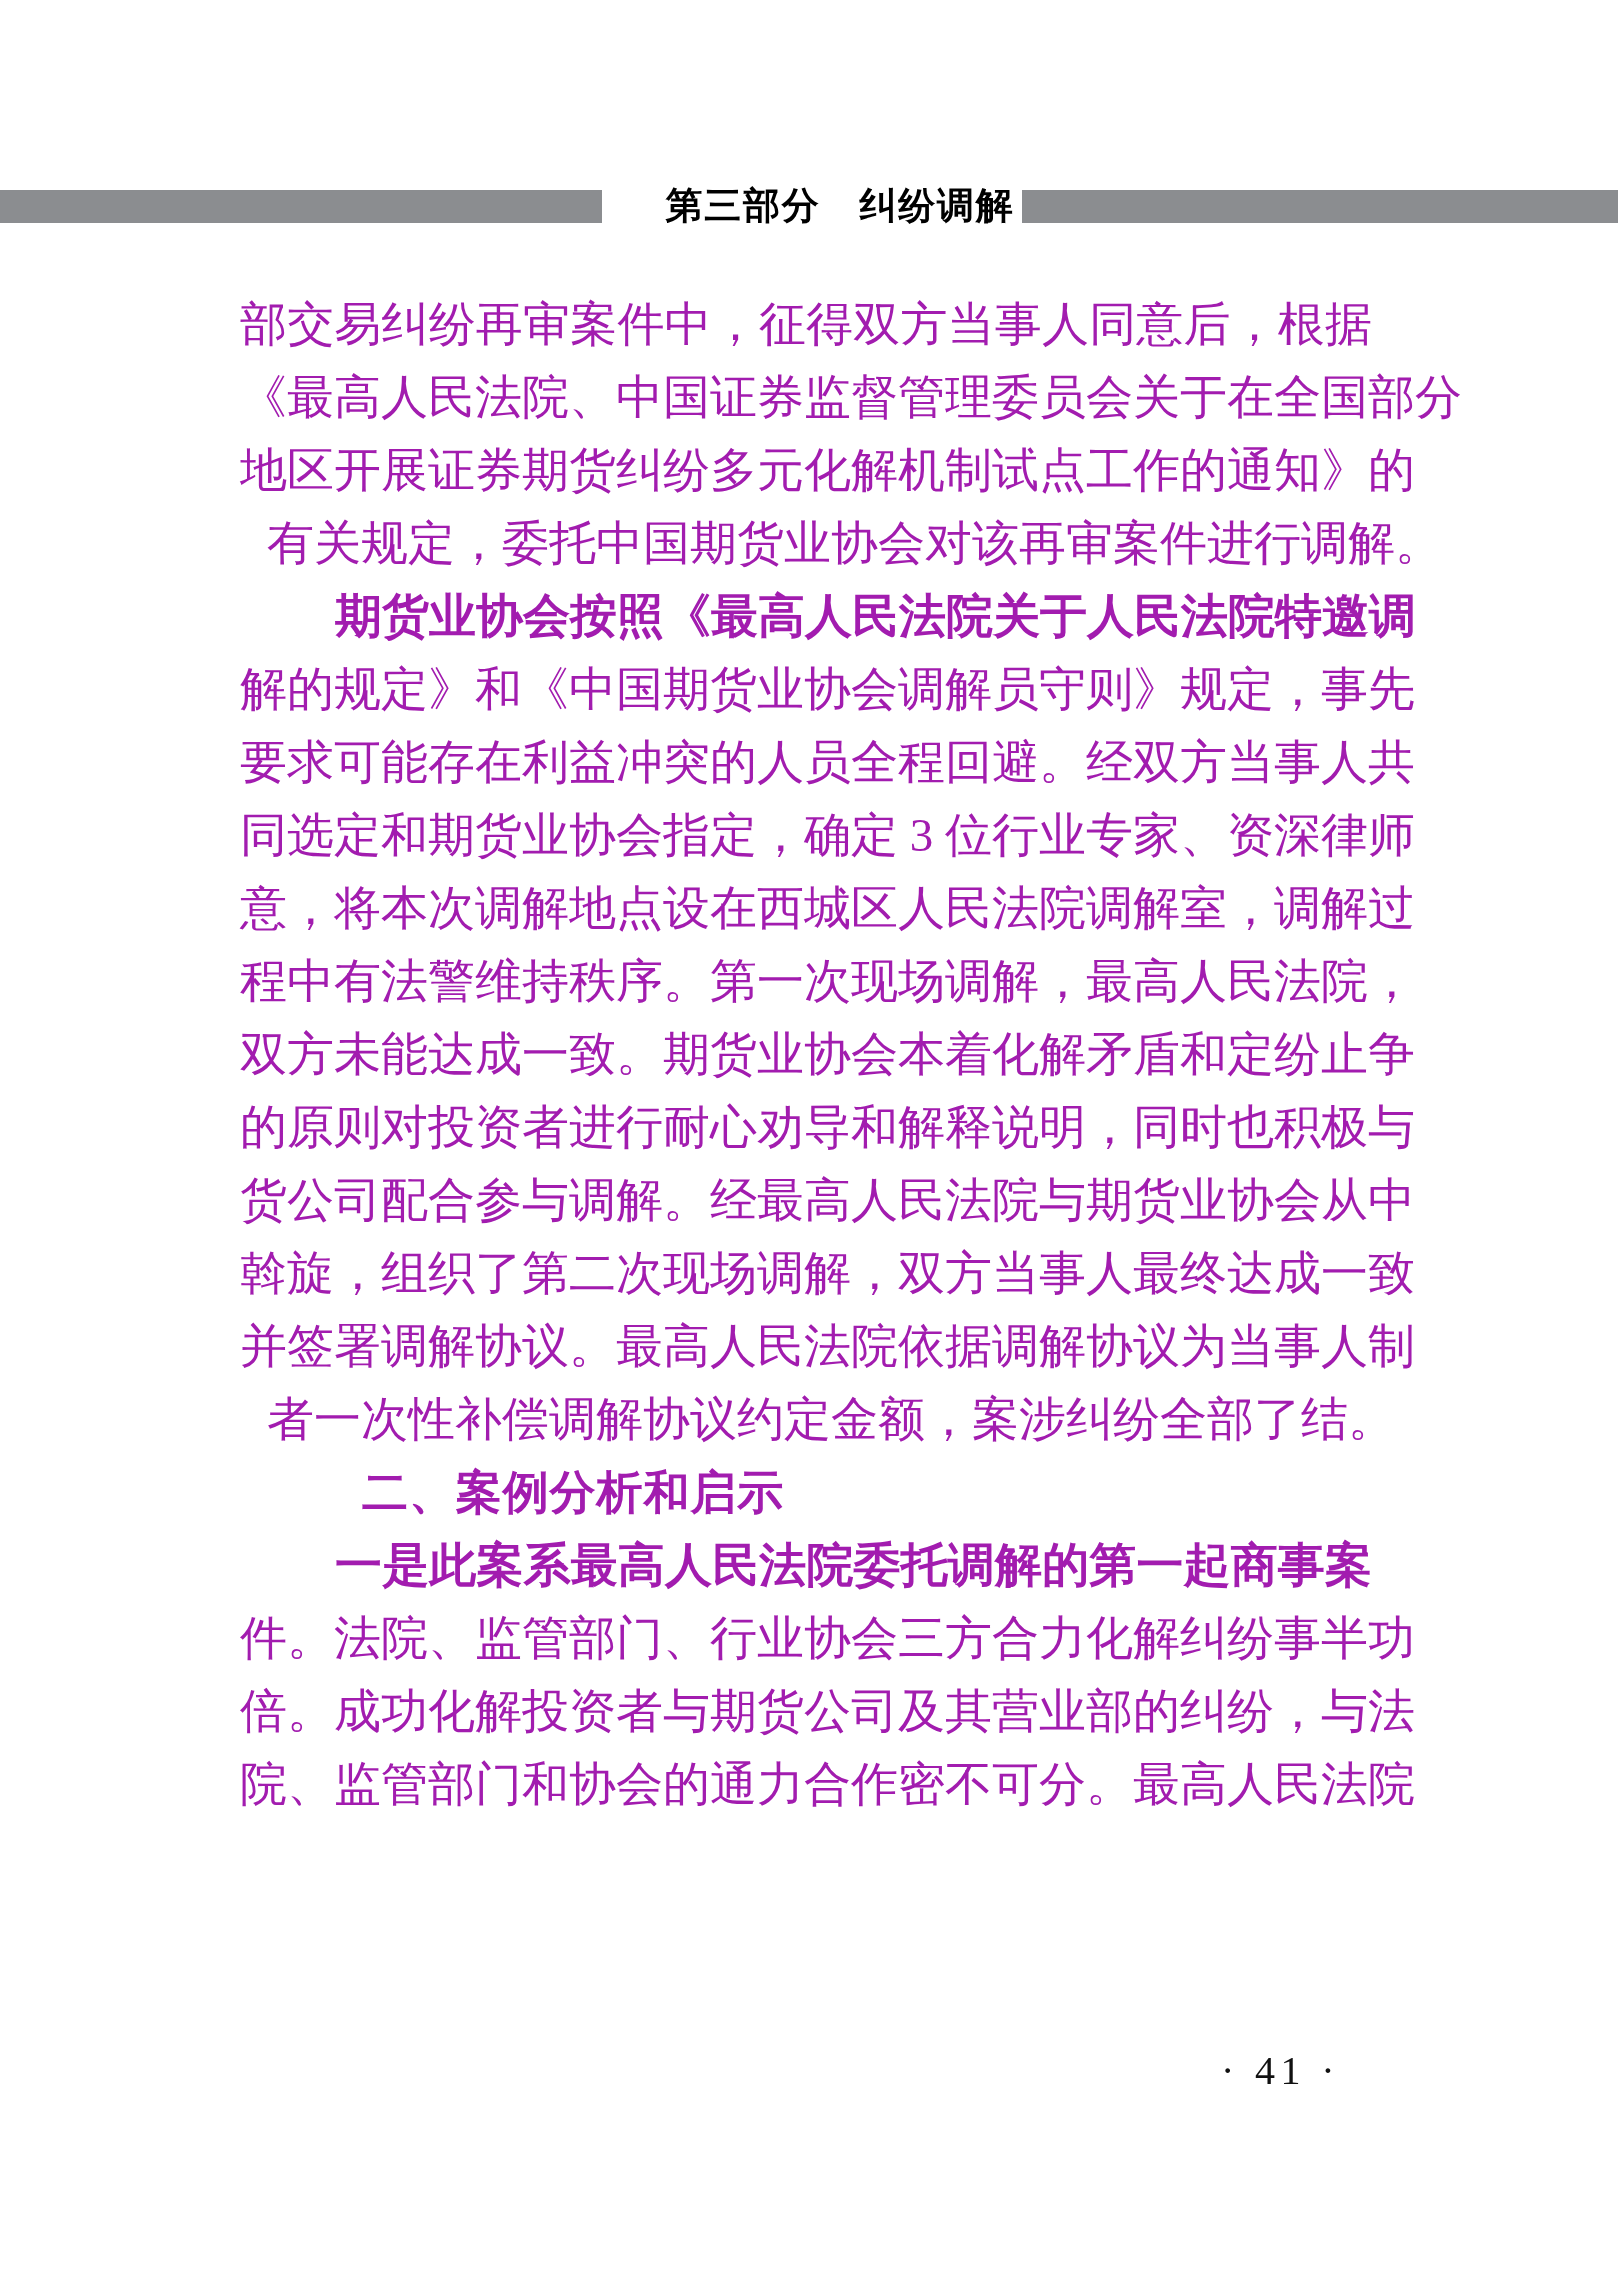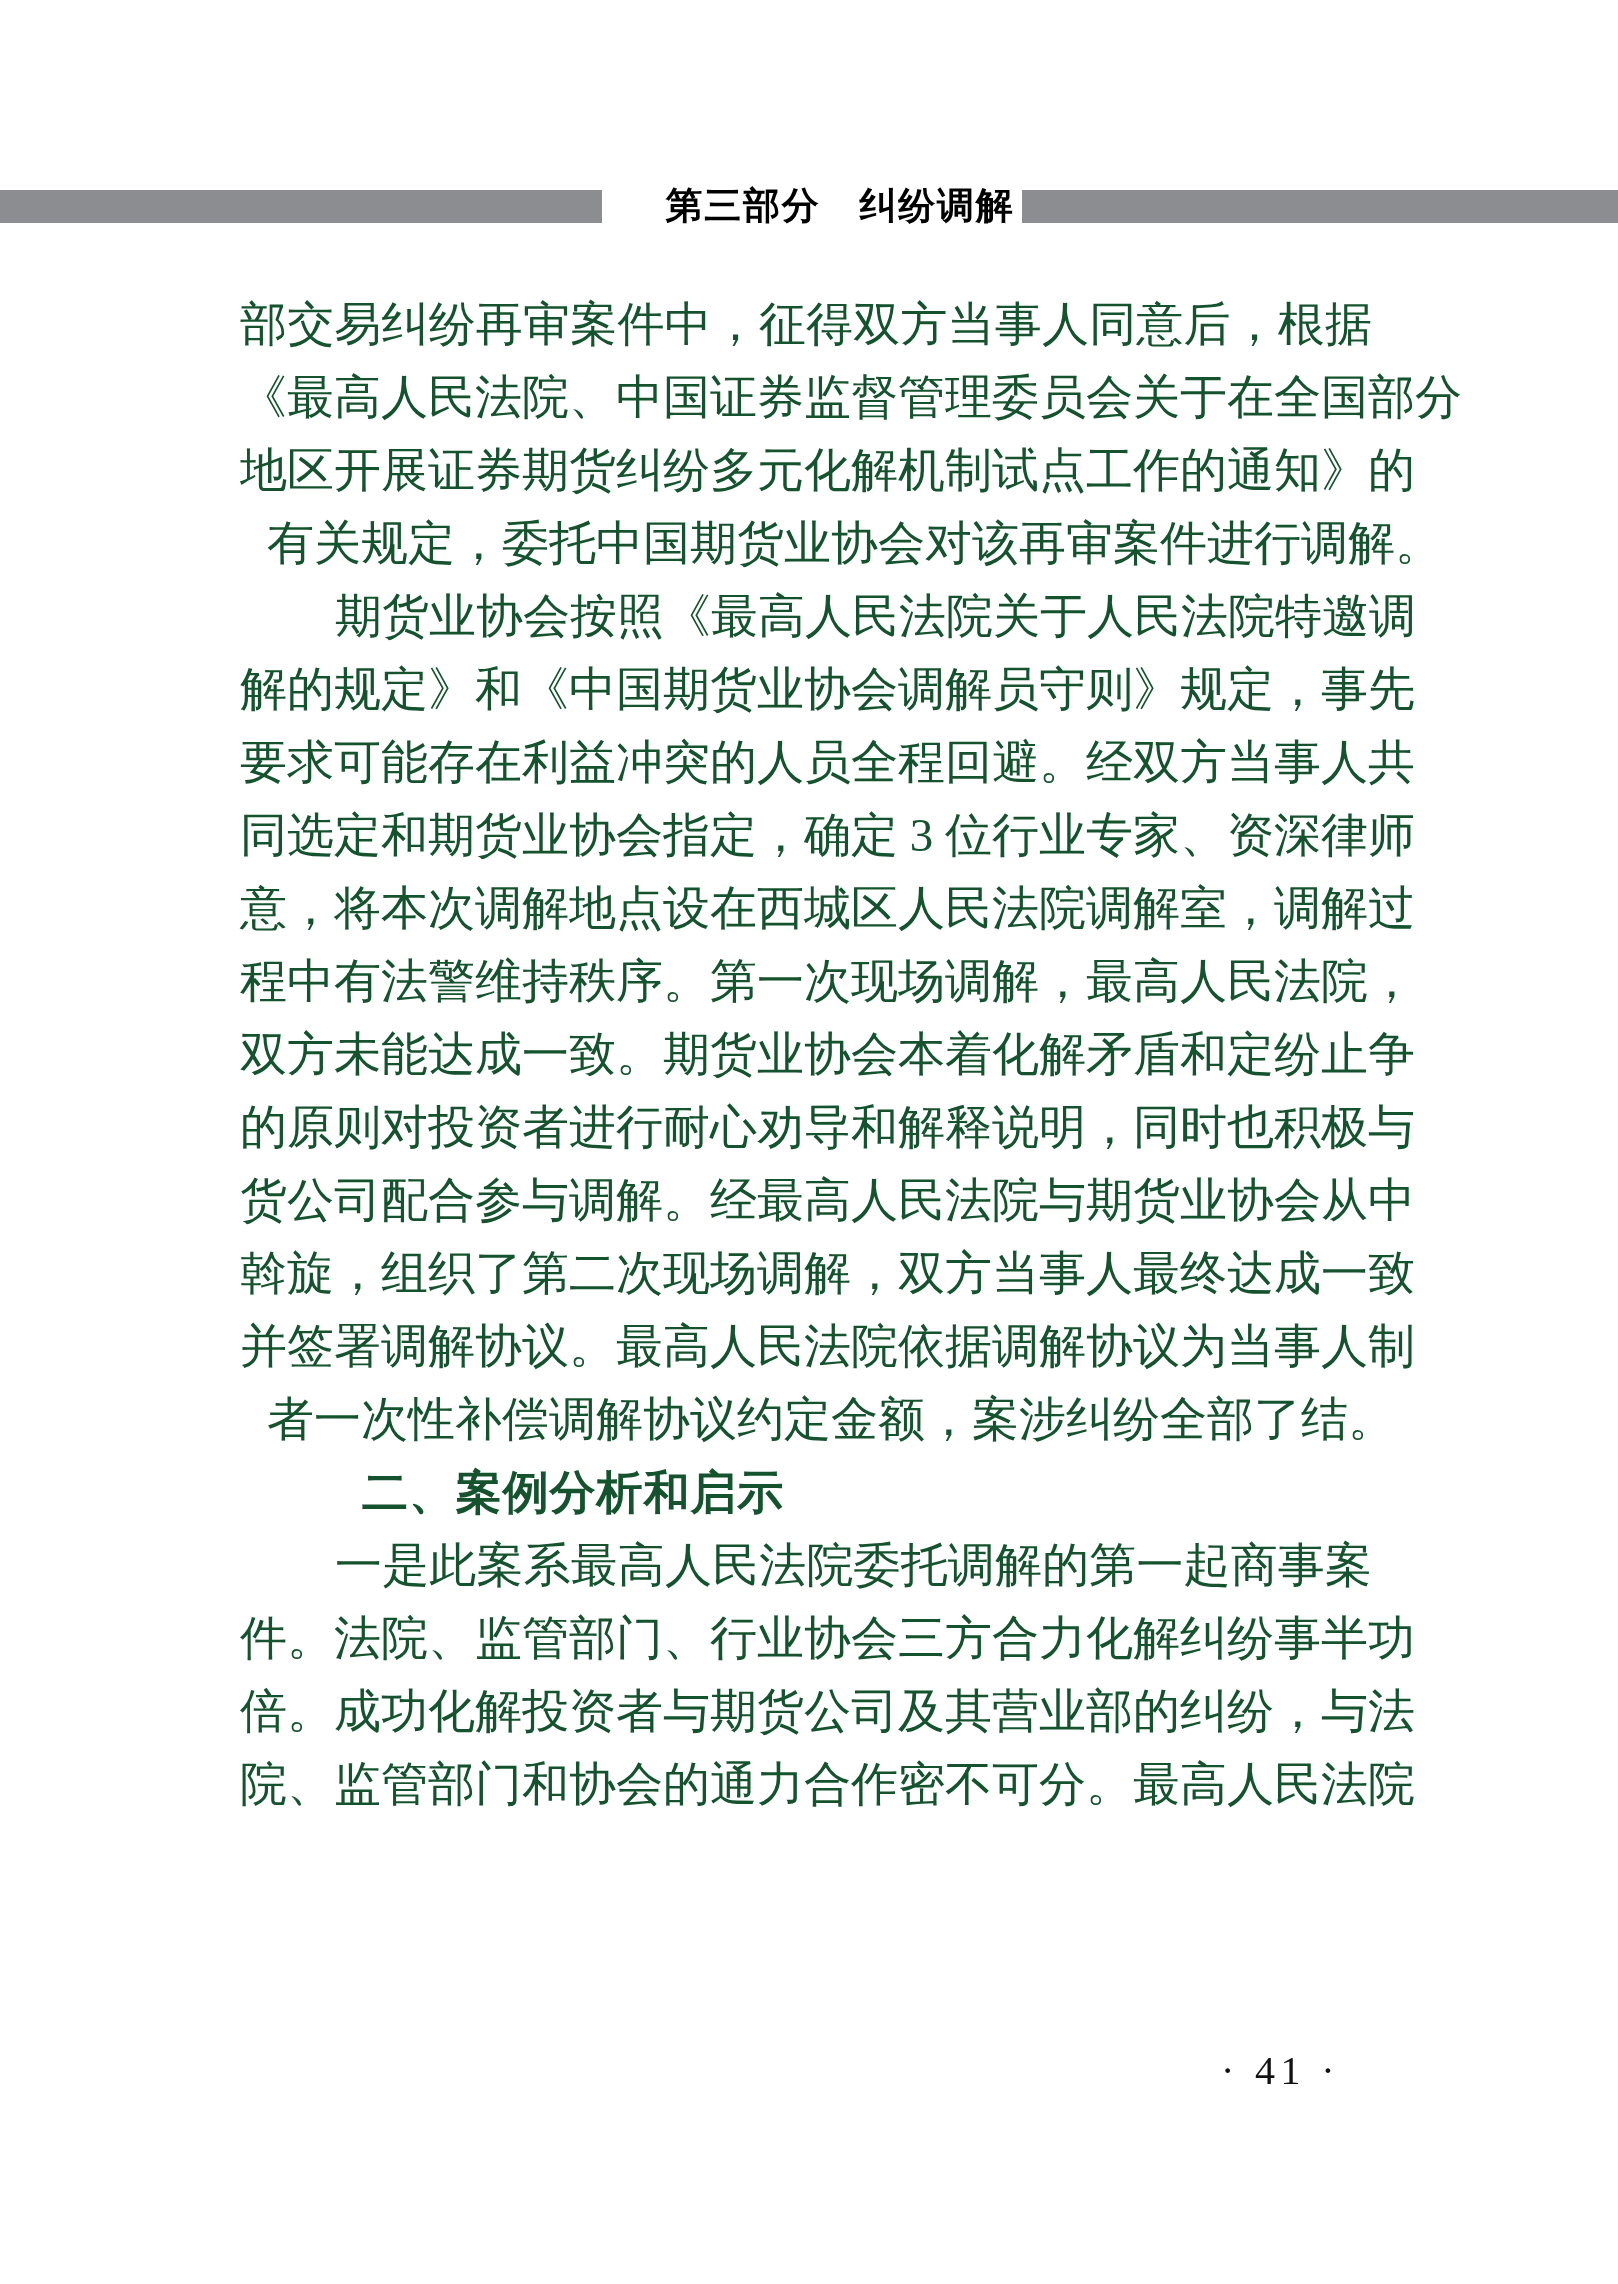--- a/index.html
+++ b/index.html
@@ -24,25 +24,25 @@
     font-family:"Liberation Sans","DejaVu Sans",sans-serif;
     font-weight:bold;font-size:37px;color:#000000;
     letter-spacing:1.8px;white-space:nowrap;
   }
   
   #body-text{
     position:absolute;left:240px;top:288px;width:1132px;
   }
   .line{
     height:73px;line-height:73px;
-    font-size:47px;color:#14532d;
+    font-size:47px;color:#a21caf;
     text-align:justify;text-align-last:justify;
     white-space:nowrap;
   }
-  .line.indent{padding-left:95px;}
+  .line.indent{padding-left:95px;font-weight:bold;}
   .line.no-justify{text-align-last:left;margin-left:27px;}
   .line.heading{
     font-family:"Liberation Sans","DejaVu Sans",sans-serif;
     font-weight:bold;font-size:46px;
     text-align-last:left;
     letter-spacing:0.9px;
   }
   
   #page-number{
     position:absolute;top:2044px;left:1173px;width:215px;

